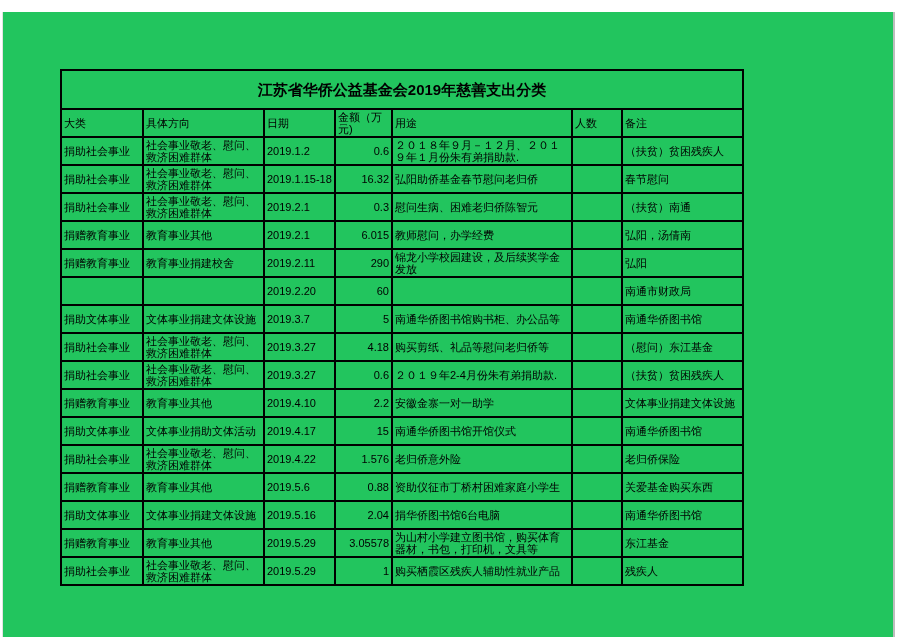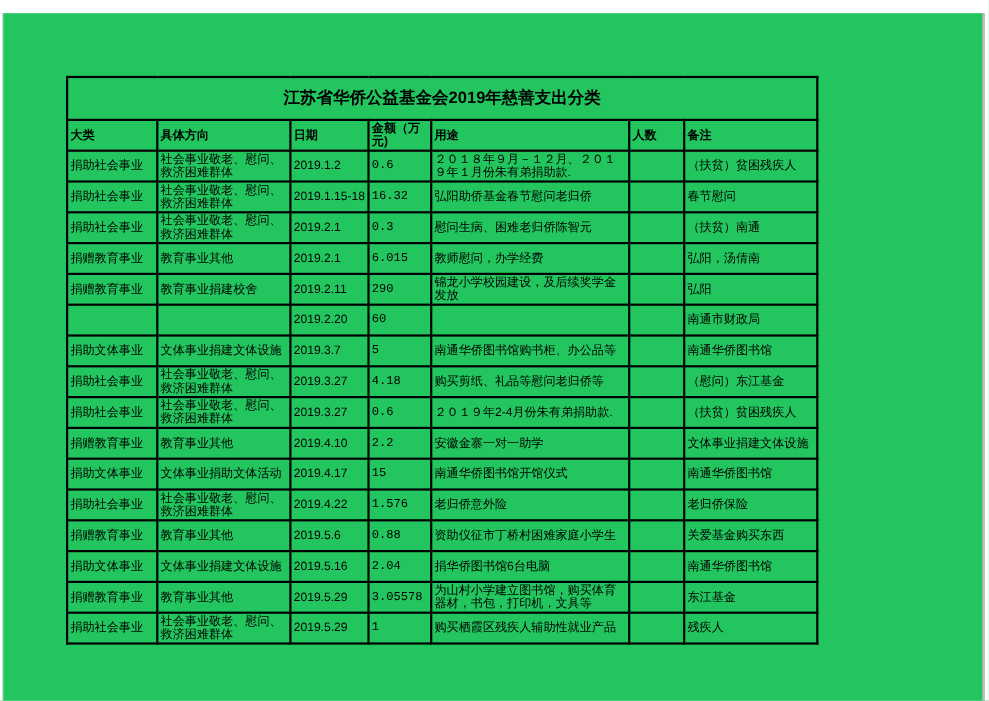--- a/index.html
+++ b/index.html
@@ -22,24 +22,24 @@
   .sheet th,.sheet td{
     border:2px solid #000;
     font-size:11px;line-height:12px;
     padding:1px 2px;vertical-align:middle;
     overflow:hidden;word-break:break-all;
   }
   .title-row th{
     height:33px;font-size:15px;line-height:16px;font-weight:bold;
     text-align:center;padding:2px;
   }
-  .header-row th{height:24px;font-weight:bold;text-align:left;}
+  .header-row th{height:24px;font-weight:normal;text-align:left;}
   .header-row th.c3{text-align:left;}
   .sheet tbody td{height:24px;text-align:left;}
-  .sheet tbody td.c3{text-align:left;font-family:Liberation Mono, monospace;}
+  .sheet tbody td.c3{text-align:right;}
 </style>
 </head>
 <body>
 
 <div class="page">
   <table class="sheet">
     <colgroup>
       <col style="width:82px">
         <col style="width:121px">
         <col style="width:71px">

